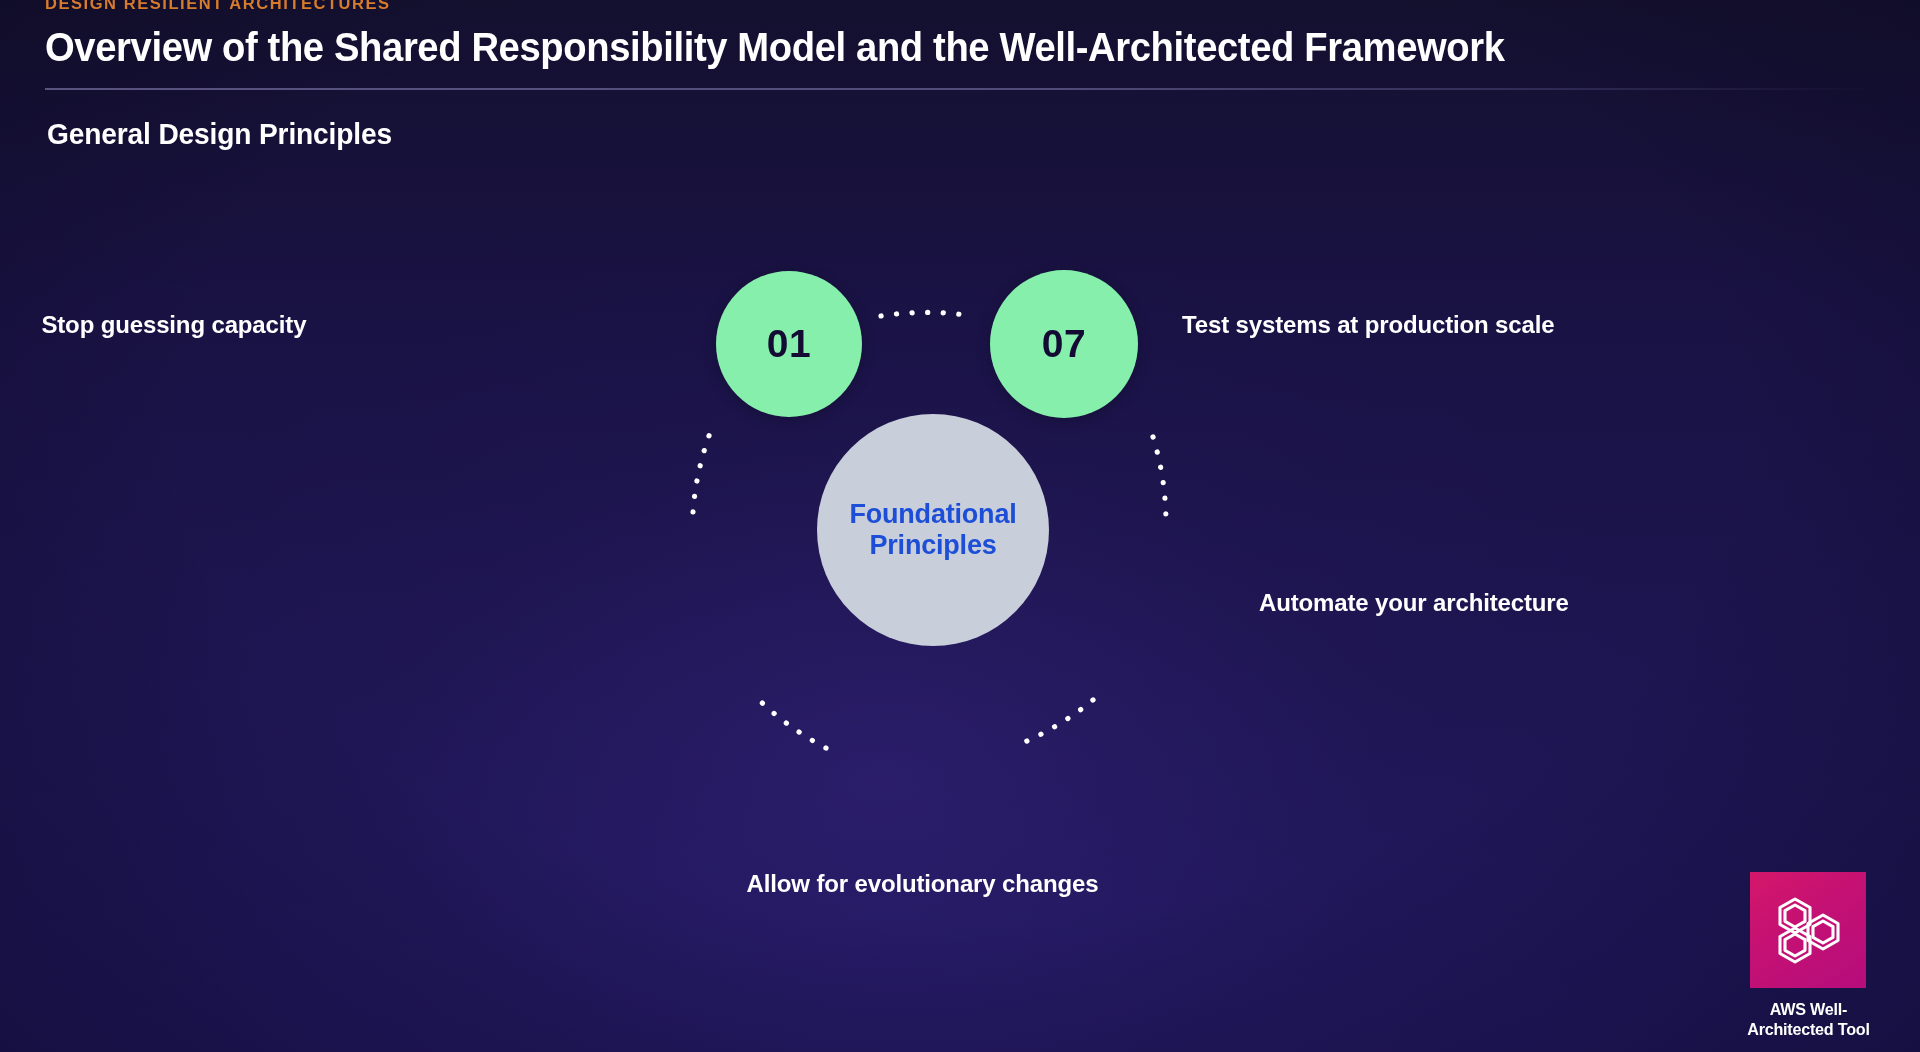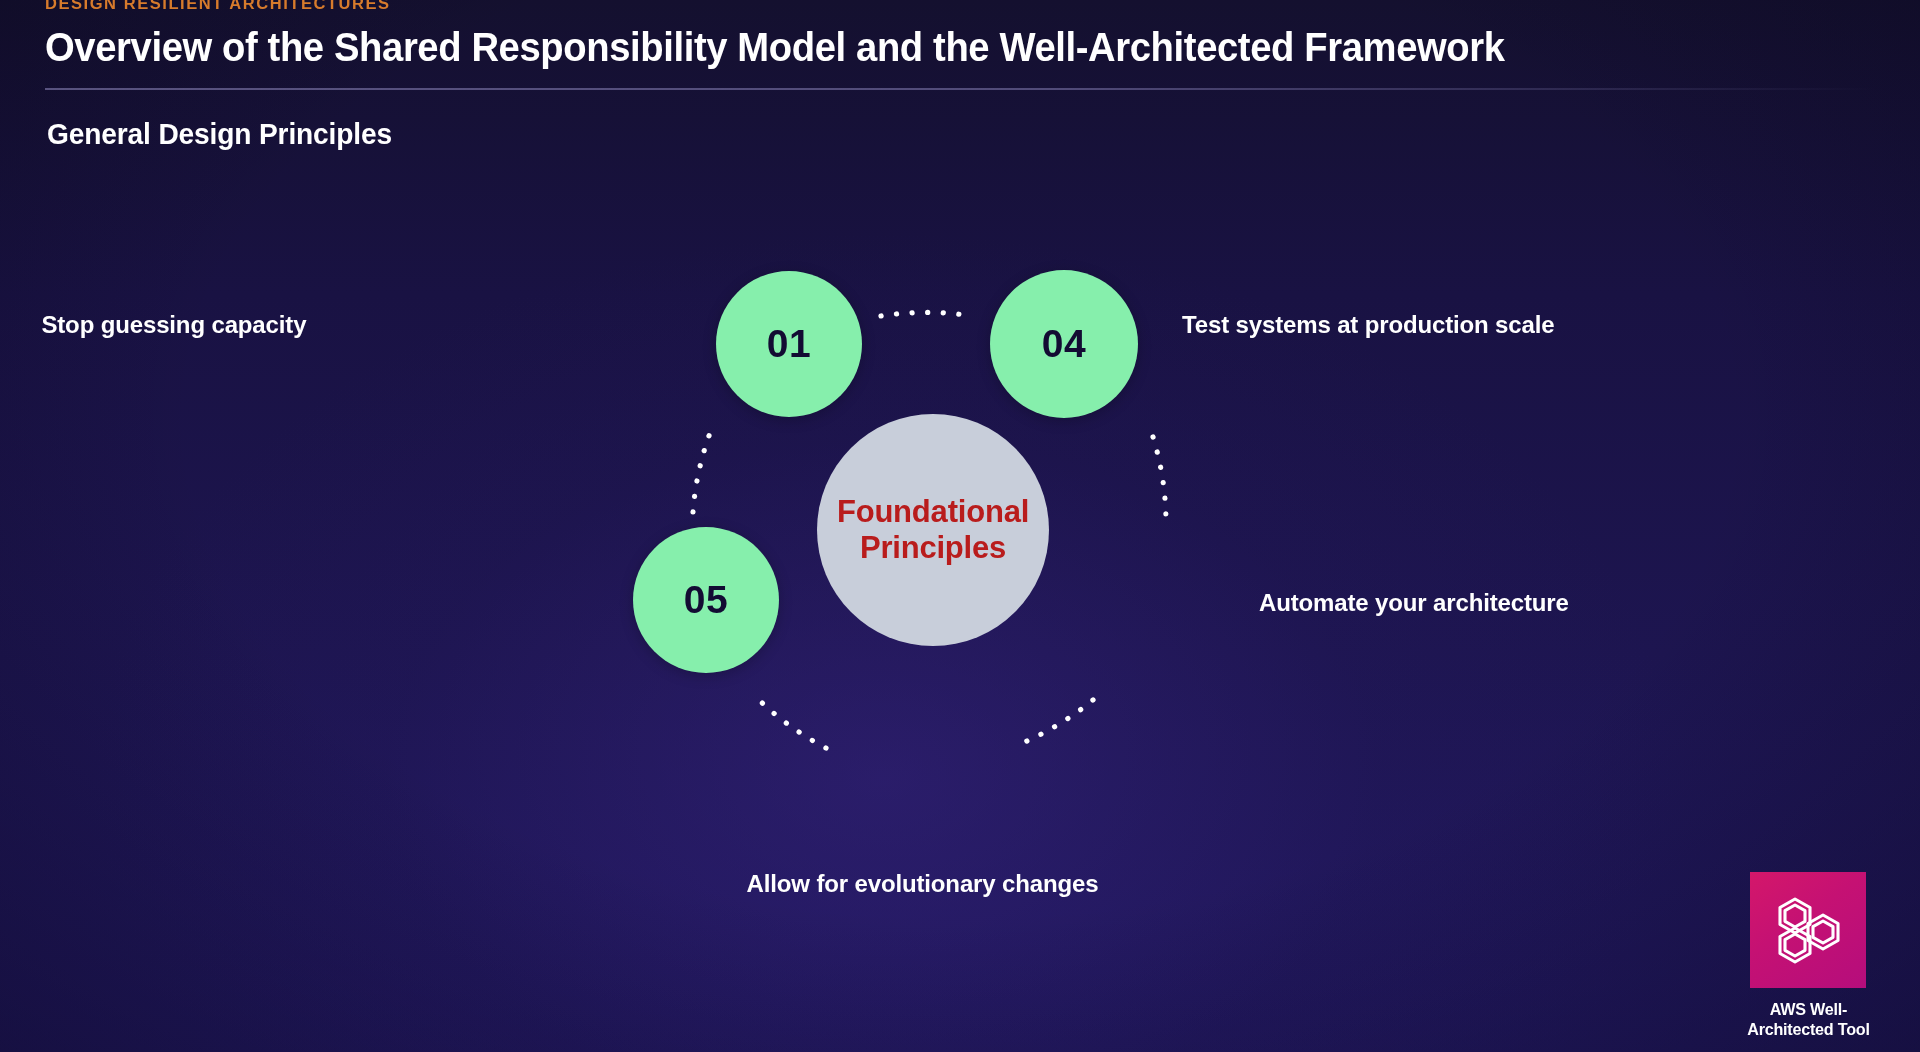--- a/index.html
+++ b/index.html
@@ -67,21 +67,21 @@
   #node-4{ left:848px; top:677px; width:148px; height:148px; }
   #node-5{ left:633px; top:527px; width:146px; height:146px; }
 
   #center-circle{
     position:absolute; left:817px; top:414px; width:232px; height:232px;
     border-radius:50%; background:#c8ceda;
     display:flex; flex-direction:column; align-items:center; justify-content:center;
     text-align:center; line-height:1.16;
   }
   .center-line{
-    font-size:31px; font-weight:bold; color:#b91c1c; letter-spacing:-.2px;text-align:right;
+    font-size:27px; font-weight:bold; color:#1d4ed8; letter-spacing:-.2px;text-align:right;
   }
 
   .node-label{
     position:absolute; font-size:24.5px; font-weight:bold; color:#ffffff;
     white-space:nowrap; letter-spacing:-.15px;
     transform:scaleX(.98); 
   }
   #label-1{ left:306px; top:311px; transform-origin:right center; }
   #label-2{ left:1182px; top:311px; transform-origin:left center; }
   #label-3{ left:1259px; top:589px; transform-origin:left center; }
@@ -136,24 +136,21 @@
 
   <div id="center-circle">
     <div class="center-line">Foundational</div>
     <div class="center-line">Principles</div>
   </div>
 
   <div id="node-1" class="node-circle">
     <span class="node-num">01</span>
   </div>
   <div id="node-2" class="node-circle">
-    <span class="node-num">04</span>
-  </div>
-  <div id="node-5" class="node-circle">
-    <span class="node-num">05</span>
+    <span class="node-num">07</span>
   </div>
 
   <div id="label-1" class="node-label" style="left: 36px;">Stop guessing capacity</div>
   <div id="label-2" class="node-label">Test systems at production scale</div>
   <div id="label-3" class="node-label">Automate your architecture</div>
   <div id="label-4" class="node-label" style="left: 742.5px;">Allow for evolutionary changes</div>
 </div>
 
 <div id="aws-badge">
   <div id="aws-badge-tile">

